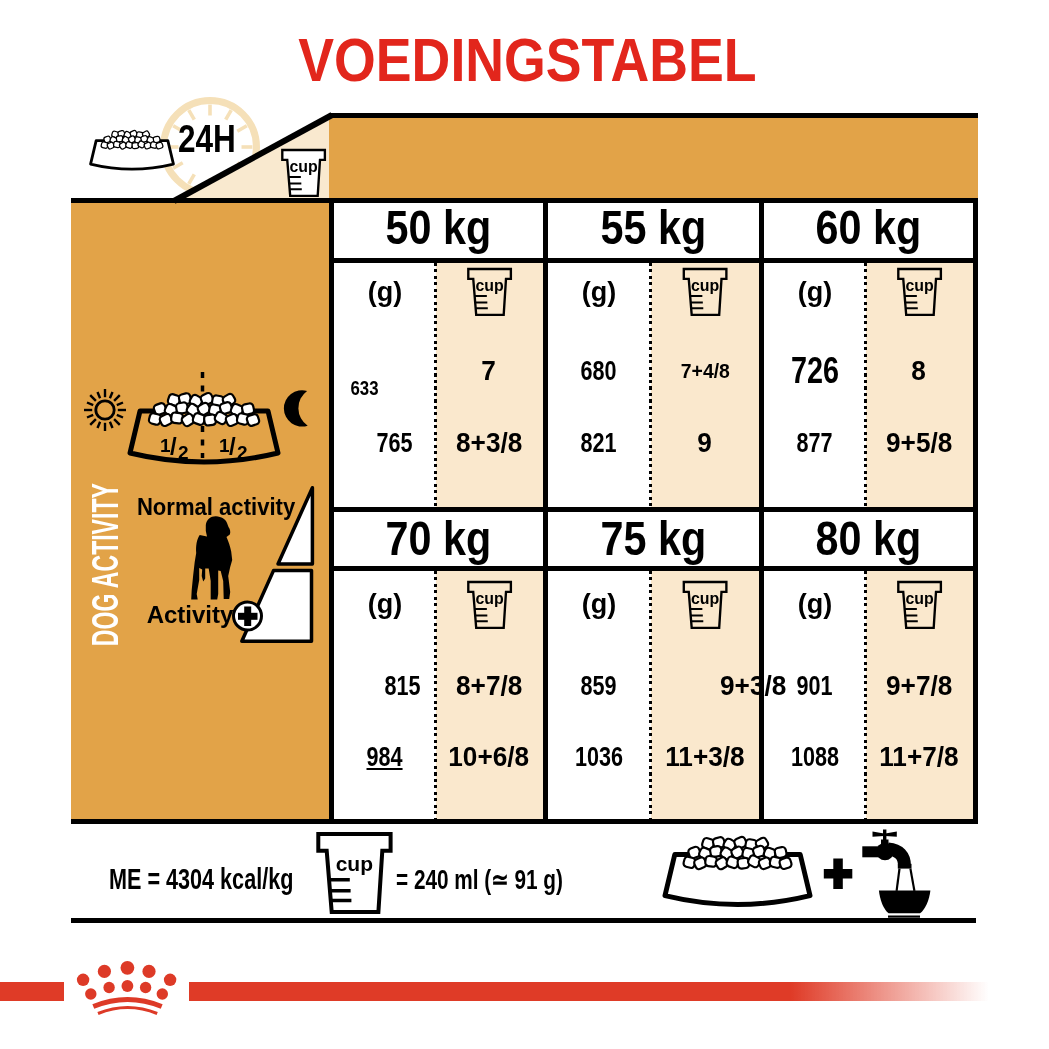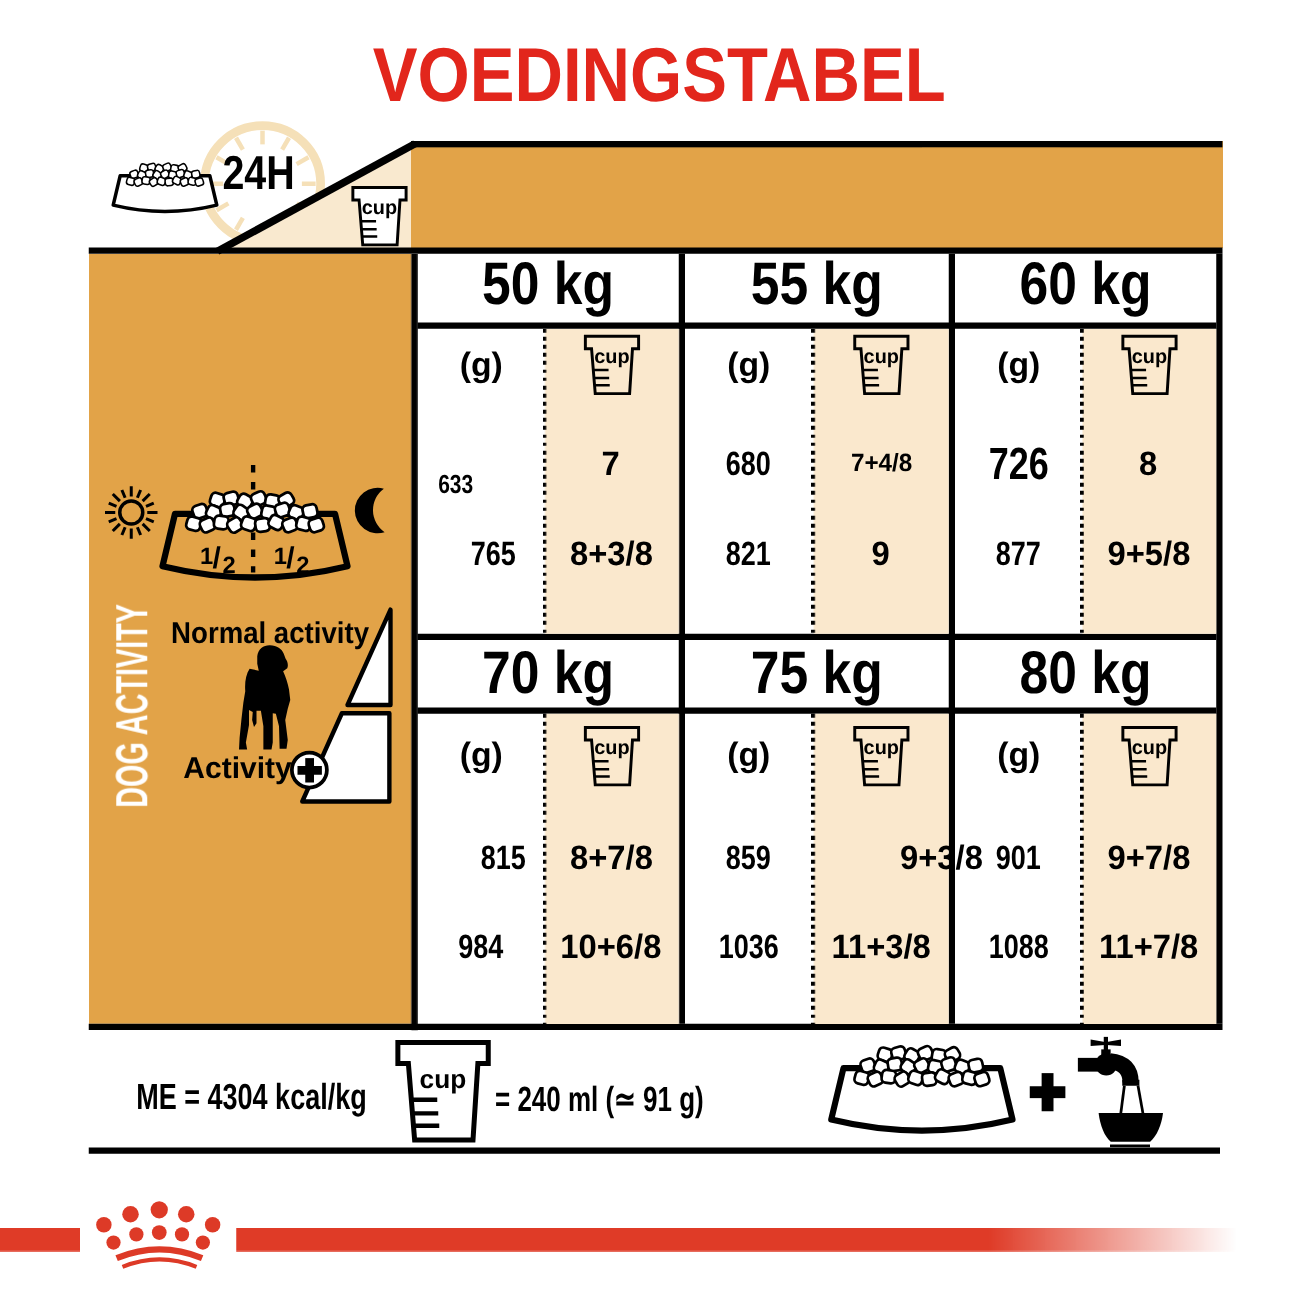--- a/index.html
+++ b/index.html
@@ -338,21 +338,21 @@
 <div class="ab fx b" style="left:879px;top:351px;width:80px;height:40px;font-size:27px;">
       <span style="transform:scaleX(0.97);">8</span>
     </div>
 <div class="ab fx b" style="left:879px;top:423px;width:80px;height:40px;font-size:27px;">
       <span style="transform:scaleX(0.97);">9+5/8</span>
     </div>
 
 <div class="ab fx b" style="left:345px;top:666px;width:80px;height:40px;font-size:27px;justify-content:flex-end;">
       <span style="transform:scaleX(0.8);">815</span>
     </div>
-<div class="ab fx b" style="left:345px;top:737px;width:80px;height:40px;font-size:27px;">
+<div class="ab fx b" style="left:345px;top:737px;width:80px;height:40px;font-size:27px;text-decoration:underline;">
       <span style="transform:scaleX(0.8);">984</span>
     </div>
 <div class="ab fx b" style="left:559px;top:666px;width:80px;height:40px;font-size:27px;">
       <span style="transform:scaleX(0.8);">859</span>
     </div>
 <div class="ab fx b" style="left:559px;top:737px;width:80px;height:40px;font-size:27px;text-align:center;">
       <span style="transform:scaleX(0.8);">1036</span>
     </div>
 <div class="ab fx b" style="left:775px;top:666px;width:80px;height:40px;font-size:27px;">
       <span style="transform:scaleX(0.8);">901</span>

